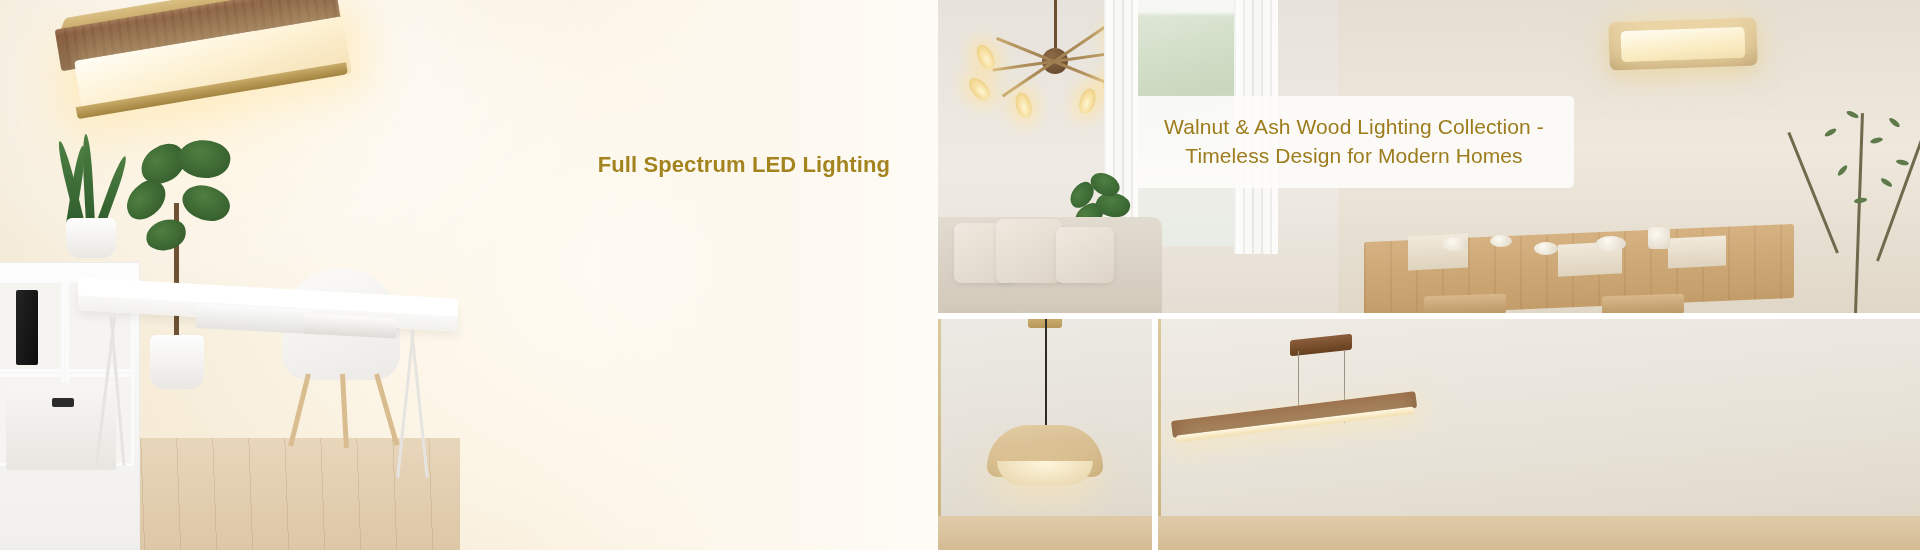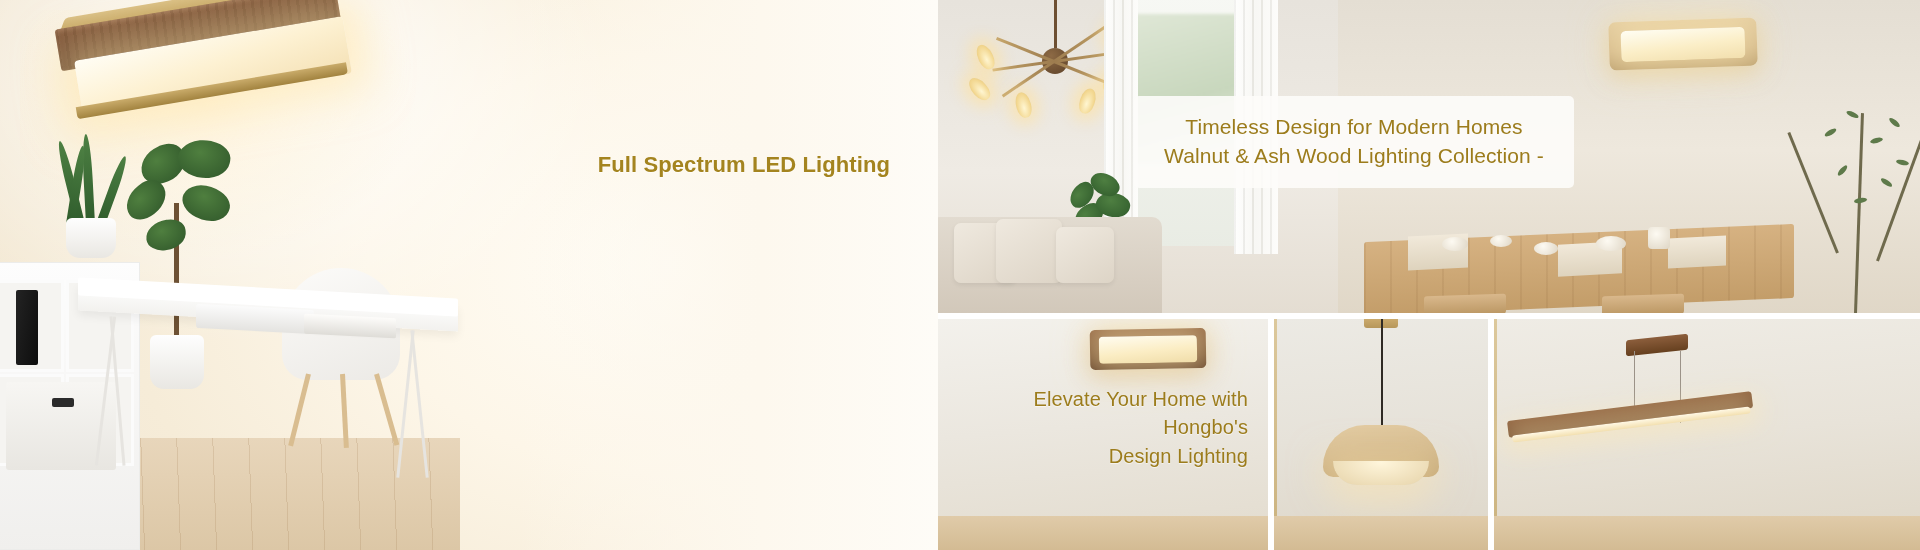--- a/index.html
+++ b/index.html
@@ -330,40 +330,29 @@
         <div class="tableware" style="left:104px; bottom:62px; width:26px; height:14px;"></div>
         <div class="tableware" style="left:152px; bottom:66px; width:22px; height:12px;"></div>
         <div class="tableware" style="left:196px; bottom:58px; width:24px; height:13px;"></div>
         <div class="tableware" style="left:258px; bottom:62px; width:30px; height:15px;"></div>
         <div class="tableware" style="left:310px; bottom:64px; width:22px; height:22px; border-radius:4px;"></div>
         <div class="stool" style="left:86px;"></div>
         <div class="stool" style="left:264px;"></div>
       </div>
 
       <div class="cap-overlay">
+        <div>Walnut &amp; Ash Wood Lighting Collection -</div>
         <div>Timeless Design for Modern Homes</div>
-        <div>Walnut &amp; Ash Wood Lighting Collection -</div>
       </div>
     </div>
 
     <div class="gap-row"></div>
 
     <div class="tile-bottom-row">
 
-      <div class="bt bt1">
-        <div class="sq-mount">
-          <div class="frame"></div>
-            <div class="lens"></div>
-        </div>
-        <div class="bt-floor"></div>
-        <div class="cap-bottom">
-          <div>Elevate Your Home with Hongbo's</div>
-          <div>Design Lighting</div>
-        </div>
-      </div>
 
       <div class="bt bt2">
         <div class="bt-wall-edge"></div>
         <div class="pend-dome">
           <div class="canopy"></div>
             <div class="cord"></div>
           <div class="shade"></div>
             <div class="inner"></div>
         </div>
         <div class="bt-floor"></div>

